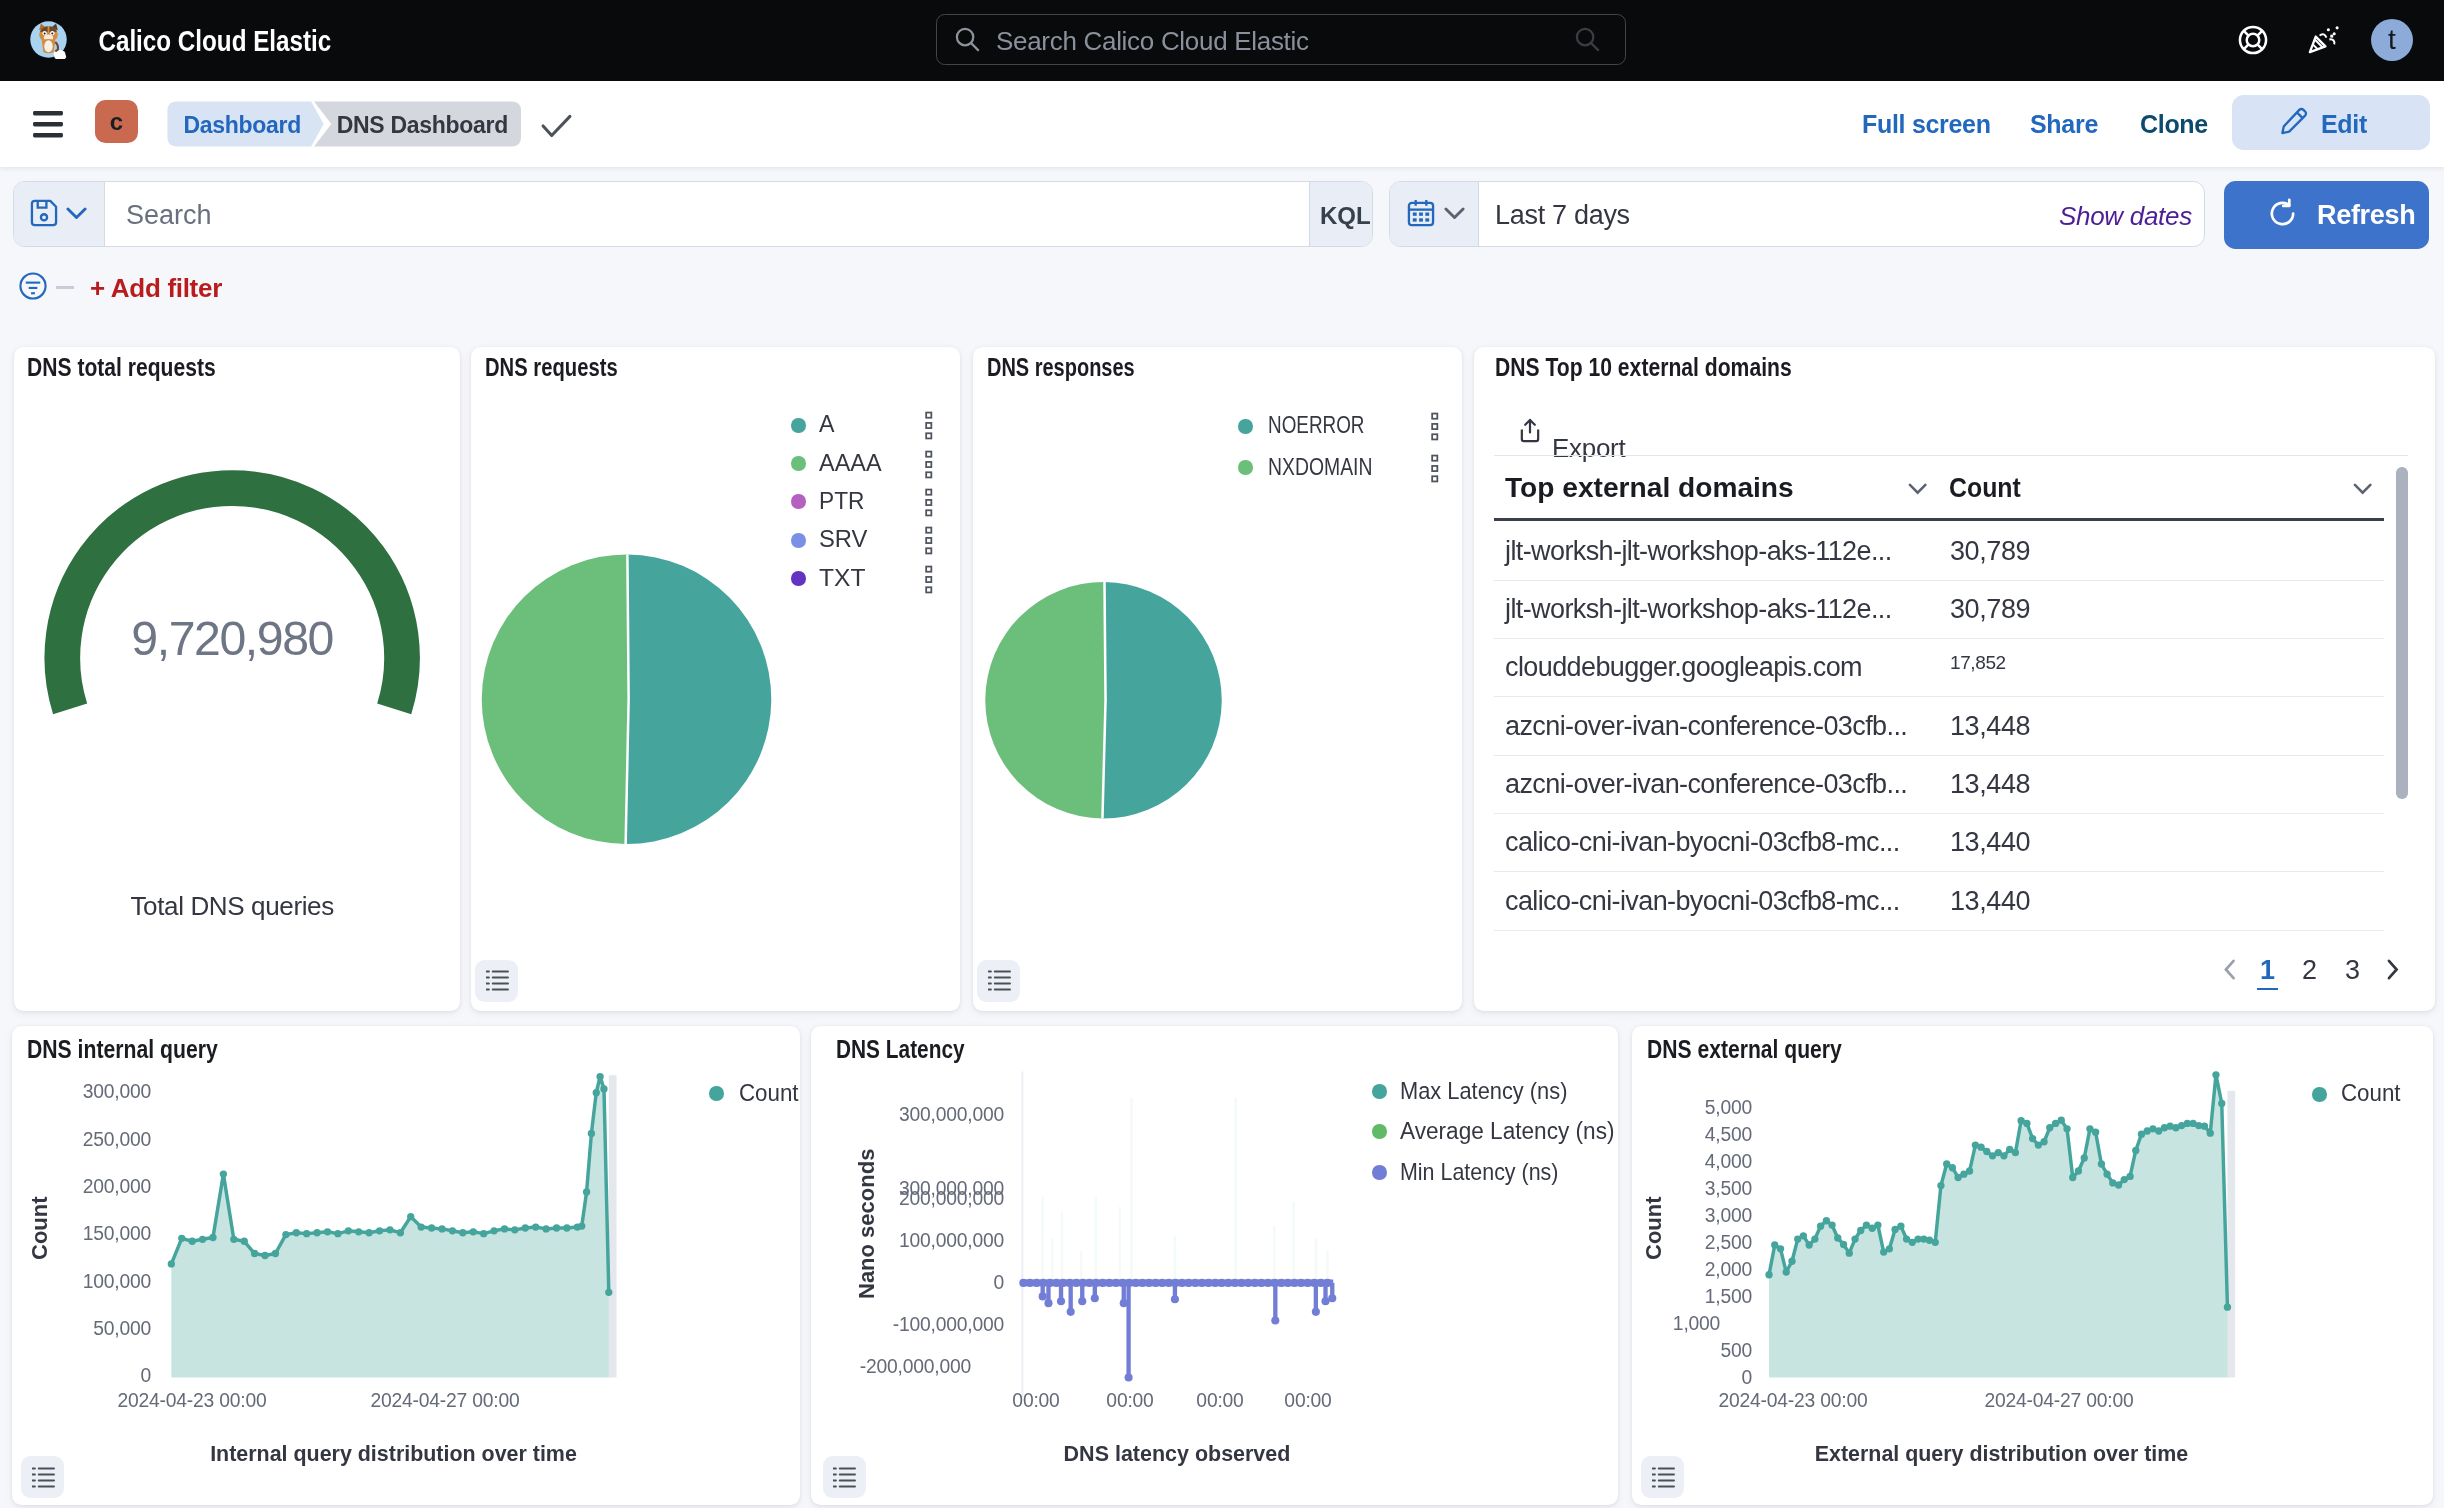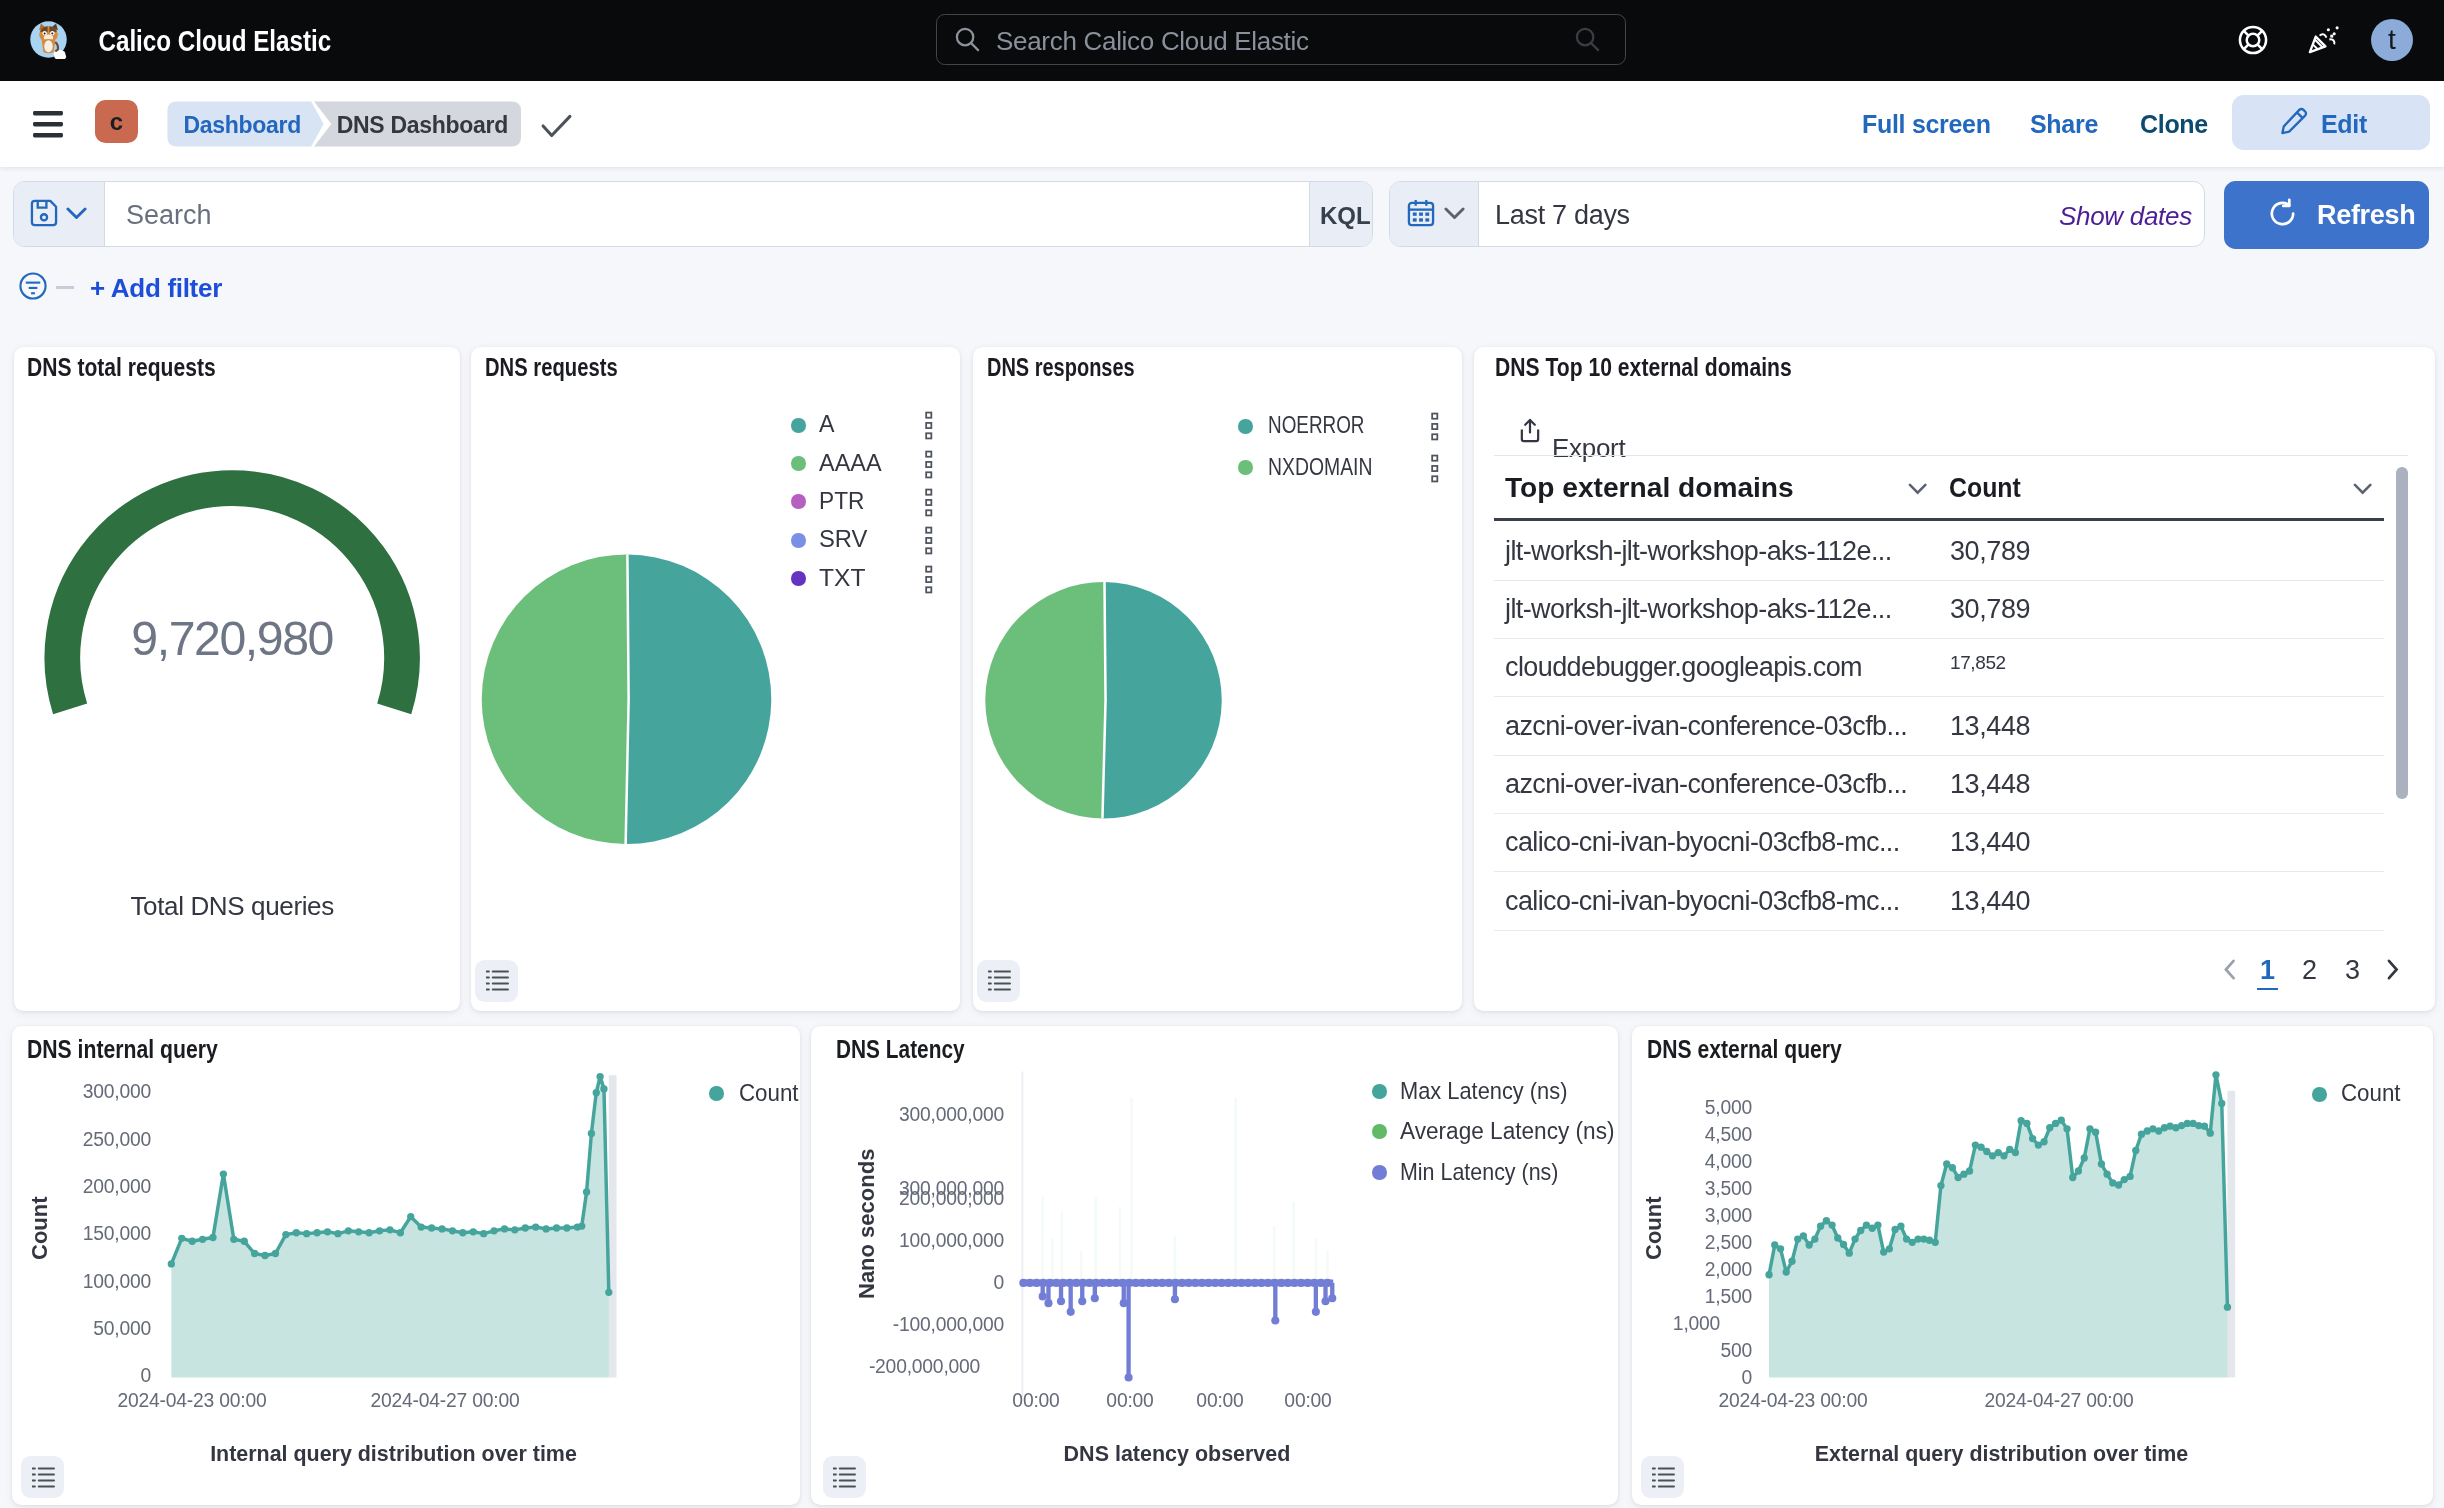--- a/index.html
+++ b/index.html
@@ -128,21 +128,21 @@
       <path d="M23 2 v6.2 h-6.2" stroke="#fff" stroke-width="2.8" fill="none" stroke-linecap="round" stroke-linejoin="round"></path>
     </svg>
 <div class="abs" style="left:2317px;top:200px;font-size:27px;font-weight:600;color:#fff;letter-spacing:-0.3px;">Refresh</div>
 <svg class="abs" style="left:19.3px;top:272px;" width="28" height="28" viewBox="0 0 29 29">
       <circle cx="14.5" cy="14.5" r="13" stroke="#2268bc" stroke-width="2.2" fill="none"></circle>
       <line x1="7" y1="11" x2="22" y2="11" stroke="#2268bc" stroke-width="2.2"></line>
       <line x1="10" y1="16.5" x2="19" y2="16.5" stroke="#2268bc" stroke-width="2.2"></line>
       <line x1="12.5" y1="22" x2="16.5" y2="22" stroke="#2268bc" stroke-width="2.2"></line>
     </svg>
 <div class="abs" style="left:56px;top:286px;width:18.3px;height:2.9px;background:#c6ccd8;"></div>
-<div class="abs" style="left:90px;top:273px;font-size:26px;font-weight:600;color:#1d4ed8;letter-spacing:-0.3px;">+ Add filter</div>
+<div class="abs" style="left:90px;top:273px;font-size:26px;font-weight:600;color:#b91c1c;letter-spacing:-0.3px;">+ Add filter</div>
 <div class="panel" style="left:13.5px;top:347px;width:446px;height:664px;"></div>
 <div class="panel" style="left:471px;top:347px;width:489px;height:664px;"></div>
 <div class="panel" style="left:973px;top:347px;width:489px;height:664px;"></div>
 <div class="panel" style="left:1474px;top:347px;width:961px;height:664px;"></div>
 <div class="panel" style="left:11.6px;top:1026px;width:788px;height:479px;"></div>
 <div class="panel" style="left:811px;top:1026px;width:807px;height:479px;"></div>
 <div class="panel" style="left:1632px;top:1026px;width:801px;height:479px;"></div>
 <svg class="abs" style="left:27px;top:352px;" width="208" height="35" viewBox="0 0 215 36">
       <text x="0" y="25" font-size="26" font-weight="700" fill="#1a1c21" textLength="195" lengthAdjust="spacingAndGlyphs">DNS total requests</text>
     </svg>
@@ -529,21 +529,21 @@
 <circle cx="521.4" cy="266" r="4.2" fill="#727ed6"></circle>
 <circle cx="528.2" cy="266" r="4.2" fill="#727ed6"></circle>
 <circle cx="535.1" cy="266" r="4.2" fill="#727ed6"></circle>
 </svg>
 <div class="ticktxt" style="left:845px;top:1104px;width:159px;text-align:right;">300,000,000</div>
 <div class="ticktxt" style="left:845px;top:1146px;width:159px;text-align:right;margin-top:32px;">300,000,000</div>
 <div class="ticktxt" style="left:845px;top:1188px;width:159px;text-align:right;">200,000,000</div>
 <div class="ticktxt" style="left:845px;top:1230px;width:159px;text-align:right;">100,000,000</div>
 <div class="ticktxt" style="left:845px;top:1272px;width:159px;text-align:right;">0</div>
 <div class="ticktxt" style="left:845px;top:1314px;width:159px;text-align:right;">-100,000,000</div>
-<div class="ticktxt" style="left:845px;top:1356px;width:159px;text-align:center;">-200,000,000</div>
+<div class="ticktxt" style="left:812px;top:1356px;width:159px;text-align:right;">-200,000,000</div>
 <div class="ticktxt" style="left:978px;top:1390px;width:116px;text-align:center;">00:00</div>
 <div class="ticktxt" style="left:1072px;top:1390px;width:116px;text-align:center;">00:00</div>
 <div class="ticktxt" style="left:1162px;top:1390px;width:116px;text-align:center;">00:00</div>
 <div class="ticktxt" style="left:1250px;top:1390px;width:116px;text-align:center;">00:00</div>
 <svg class="abs" style="left:984px;top:1439px;" width="386" height="31" viewBox="0 0 400 32">
       <text x="200" y="23" font-size="23" font-weight="700" fill="#343741" text-anchor="middle" textLength="235" lengthAdjust="spacingAndGlyphs">DNS latency observed</text>
     </svg>
 <div class="abs" style="left:854px;top:1299px;font-size:22px;font-weight:700;color:#343741;transform:rotate(-90deg);transform-origin:left top;">Nano seconds</div>
 <span class="legdot abs" style="left:1372px;top:1084px;background:#45a59d;"></span>
 <svg class="abs" style="left:1400px;top:1076px;" width="181" height="31" viewBox="0 0 187 32">

